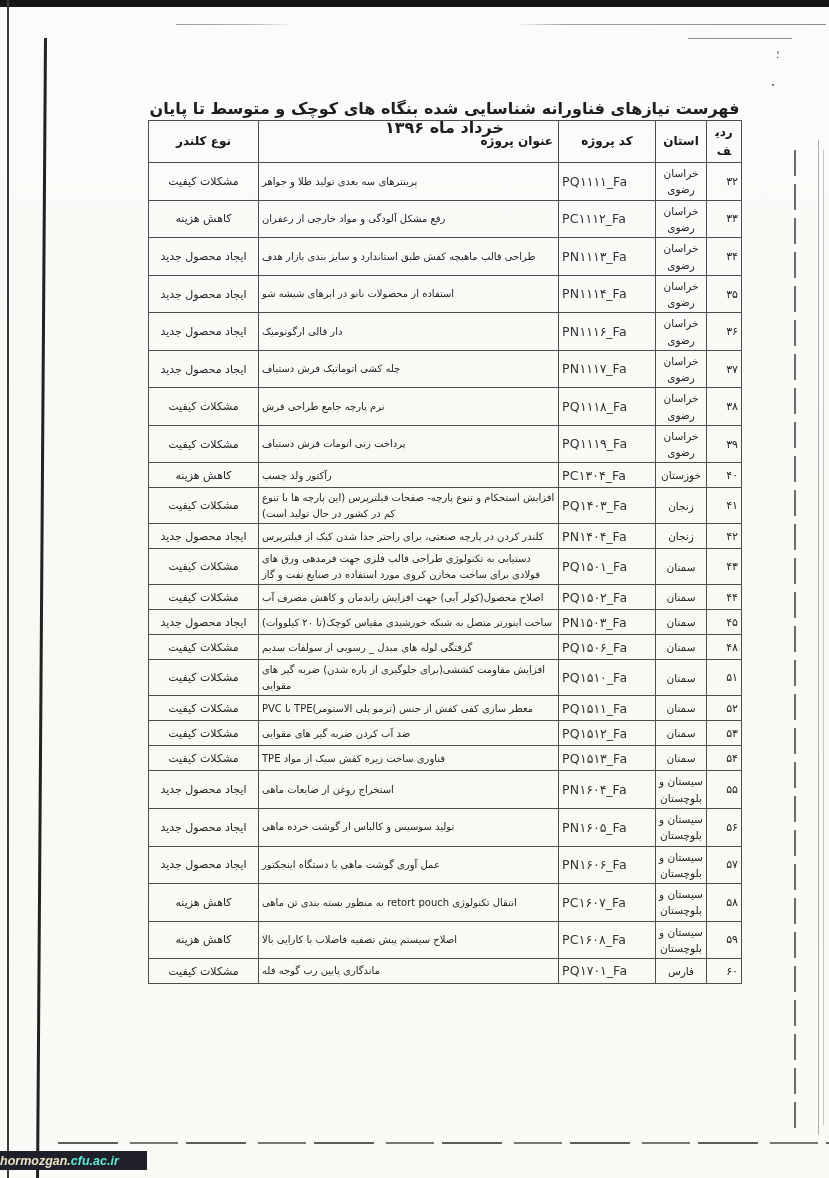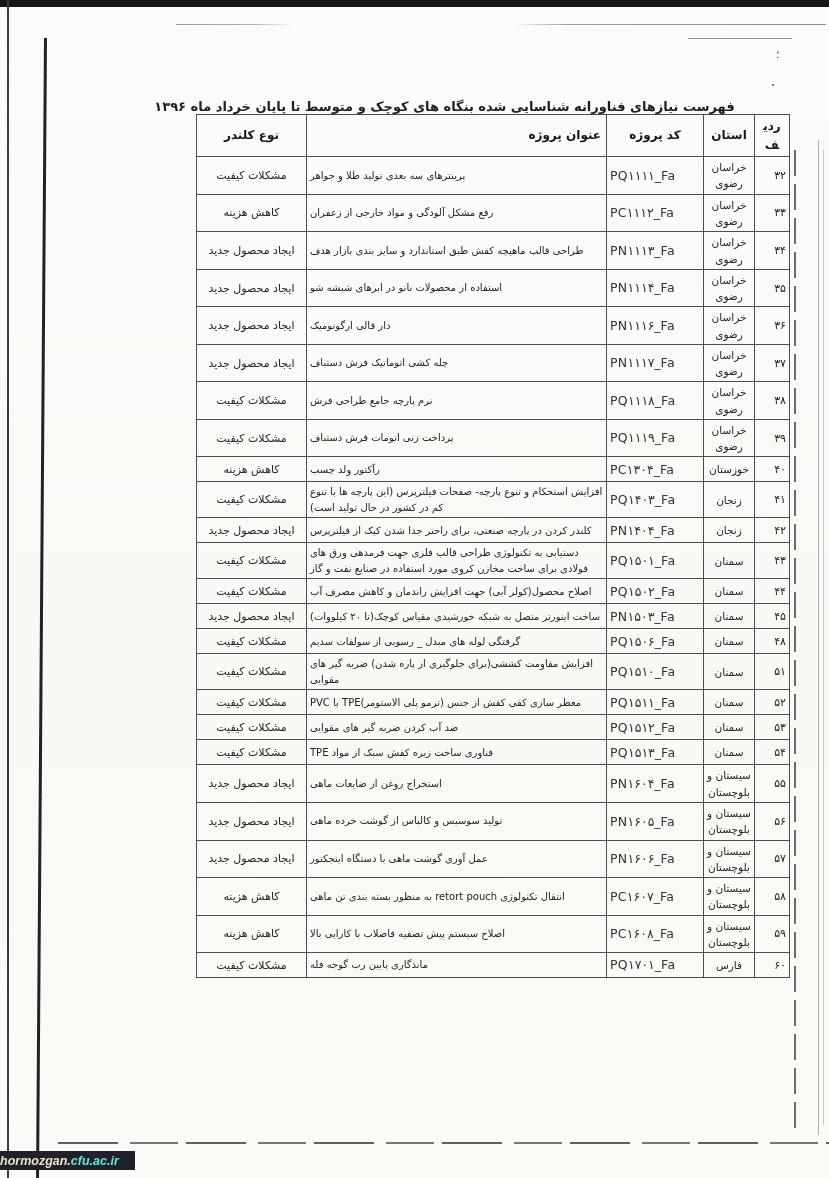--- a/index.html
+++ b/index.html
@@ -20,45 +20,45 @@
   .stray-dot{position:absolute;left:772px;top:84px;width:2px;height:2px;background:#555;border-radius:50%;}
   .right-dash{position:absolute;left:794px;top:150px;width:2px;height:985px;
     background:repeating-linear-gradient(180deg,#6a6a6a 0 26px,rgba(0,0,0,0) 26px 34px);}
   .edge-line-1{position:absolute;left:818px;top:140px;width:1px;height:995px;background:#aeaeae;}
   .edge-line-2{position:absolute;left:823px;top:150px;width:1px;height:975px;background:#c7c7c7;}
   .bottom-dash{position:absolute;left:58px;top:1142px;width:771px;height:2px;
     background:repeating-linear-gradient(90deg,#5d5d5d 0 60px,rgba(0,0,0,0) 60px 72px,#777 72px 120px,rgba(0,0,0,0) 120px 128px);}
   
   .doc-title{
     position:absolute; left:148px; top:99px; width:593px; text-align:center;
-    direction:rtl; font-weight:bold; font-size:13px; color:#1e1e1e; letter-spacing:0;
-  }
-  
-  .tbl-wrap{position:absolute; left:148px; top:114px; width:593px;margin-left:48px;}
+    direction:rtl; font-weight:bold; font-size:16px; color:#1e1e1e; letter-spacing:0;
+  }
+  
+  .tbl-wrap{position:absolute; left:148px; top:120px; width:593px;}
   table.projects{
     width:593px; border-collapse:collapse; table-layout:fixed; direction:rtl;
     font-size:11px; color:#242424;
   }
   table.projects th, table.projects td{
     border:1px solid #4d4d4d; vertical-align:middle; padding:2px 3px; line-height:1.55;
     word-wrap:break-word;
   }
   table.projects thead th{
     font-weight:bold; font-size:12px; height:22px; text-align:center; color:#161616;
   }
   table.projects thead th:nth-child(4){text-align:right; padding-right:5px;}
   td.cell-rowno{text-align:right; font-size:11px; height:20px;}
   td.cell-province{text-align:center; font-size:10.5px; line-height:1.7;}
   td.cell-code{direction:ltr; text-align:left; font-size:12.5px; color:#333; letter-spacing:0.3px; padding-left:2px;}
   td.cell-title{text-align:left; font-size:10px; padding-right:3px;}
   td.cell-type{text-align:center; font-size:11px;}
   
   .watermark{
     position:absolute; left:0; top:1151px; width:131px; height:19px;
-    display:flex; align-items:center; padding-right:4px;
+    display:flex; align-items:center; padding-right:16px;
     font-family:"Liberation Sans", sans-serif;
     font-style:italic; font-weight:bold; font-size:12.5px; white-space:nowrap;
   }
   .watermark span{display:inline-block;}
 </style>
 </head>
 <body>
 
 <div class="page">
 

